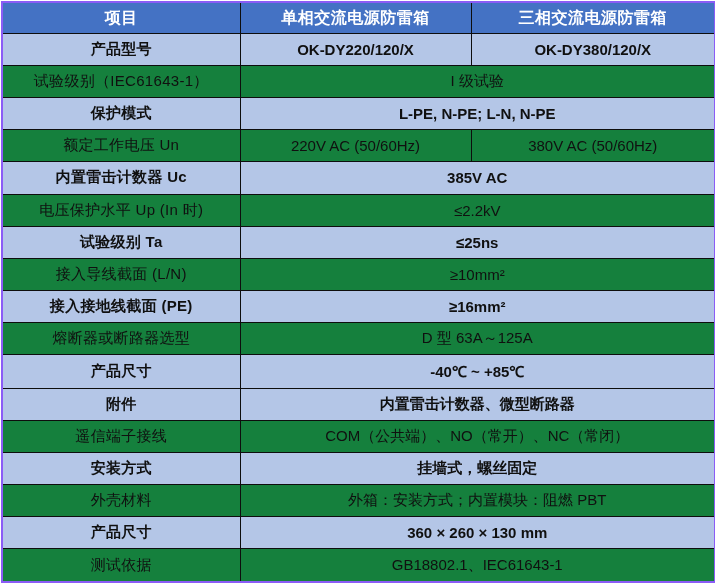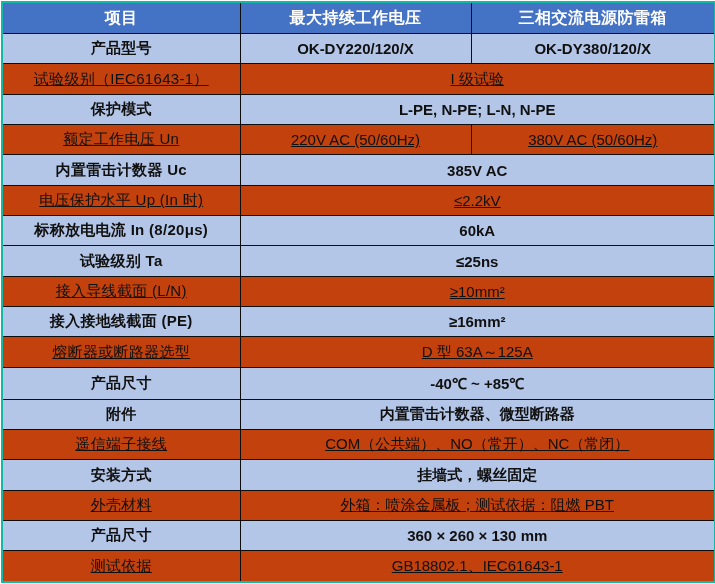--- a/index.html
+++ b/index.html
@@ -13,21 +13,21 @@
     height: 584px;
     box-sizing: border-box;
     background: #ffffff;
     padding: 1px;
   }
   table.spec-table {
     width: 713px;
     height: 582px;
     table-layout: fixed;
     border-collapse: collapse;
-    border: 2px solid #14b8a6;
+    border: 2px solid #8b5cf6;
   }
   table.spec-table th,
   table.spec-table td {
     border: 1.6px solid #0d0d0d;
     text-align: center;
     vertical-align: middle;
     padding: 0 4px;
     overflow: hidden;
     white-space: nowrap;
   }
@@ -40,36 +40,36 @@
     letter-spacing: 0.5px;
   }
   tbody td {
     font-size: 15px;
     color: #101010;
   }
   tbody td.label-cell {
     letter-spacing: 0.3px;
   }
   tr.band-blue td  { background: #B4C6E7; font-weight: bold; }
-  tr.band-light td { background: #c2410c; text-decoration: underline; }
+  tr.band-light td { background: #15803d; }
 </style>
 </head>
 <body>
 
 <div class="page">
   <table class="spec-table">
     <colgroup>
       <col style="width:238px">
       <col style="width:231px">
       <col style="width:244px">
     </colgroup>
     <thead>
       <tr>
         <th>项目</th>
-        <th>最大持续工作电压</th>
+        <th>单相交流电源防雷箱</th>
         <th>三相交流电源防雷箱</th>
       </tr>
     </thead>
     <tbody id="spec-tbody">
         <tr class="band-blue">
           <td class="label-cell">产品型号</td>
           <td>OK-DY220/120/X</td>
           <td>OK-DY380/120/X</td>
         </tr>
         <tr class="band-light">
@@ -85,24 +85,20 @@
           <td>220V AC (50/60Hz)</td>
           <td>380V AC (50/60Hz)</td>
         </tr>
         <tr class="band-blue">
           <td class="label-cell">内置雷击计数器 Uc</td>
           <td colspan="2">385V AC</td>
         </tr>
         <tr class="band-light">
           <td class="label-cell">电压保护水平 Up (In 时)</td>
           <td colspan="2">≤2.2kV</td>
-        </tr>
-        <tr class="band-blue">
-          <td class="label-cell">标称放电电流 In (8/20μs)</td>
-          <td colspan="2">60kA</td>
         </tr>
         <tr class="band-blue">
           <td class="label-cell">试验级别 Ta</td>
           <td colspan="2">≤25ns</td>
         </tr>
         <tr class="band-light">
           <td class="label-cell">接入导线截面 (L/N)</td>
           <td colspan="2">≥10mm²</td>
         </tr>
         <tr class="band-blue">
@@ -124,21 +120,21 @@
         <tr class="band-light">
           <td class="label-cell">遥信端子接线</td>
           <td colspan="2">COM（公共端）、NO（常开）、NC（常闭）</td>
         </tr>
         <tr class="band-blue">
           <td class="label-cell">安装方式</td>
           <td colspan="2">挂墙式，螺丝固定</td>
         </tr>
         <tr class="band-light">
           <td class="label-cell">外壳材料</td>
-          <td colspan="2">外箱：喷涂金属板；测试依据：阻燃 PBT</td>
+          <td colspan="2">外箱：安装方式；内置模块：阻燃 PBT</td>
         </tr>
         <tr class="band-blue">
           <td class="label-cell">产品尺寸</td>
           <td colspan="2">360 × 260 × 130 mm</td>
         </tr>
         <tr class="band-light">
           <td class="label-cell">测试依据</td>
           <td colspan="2">GB18802.1、IEC61643-1</td>
         </tr>
       </tbody>

